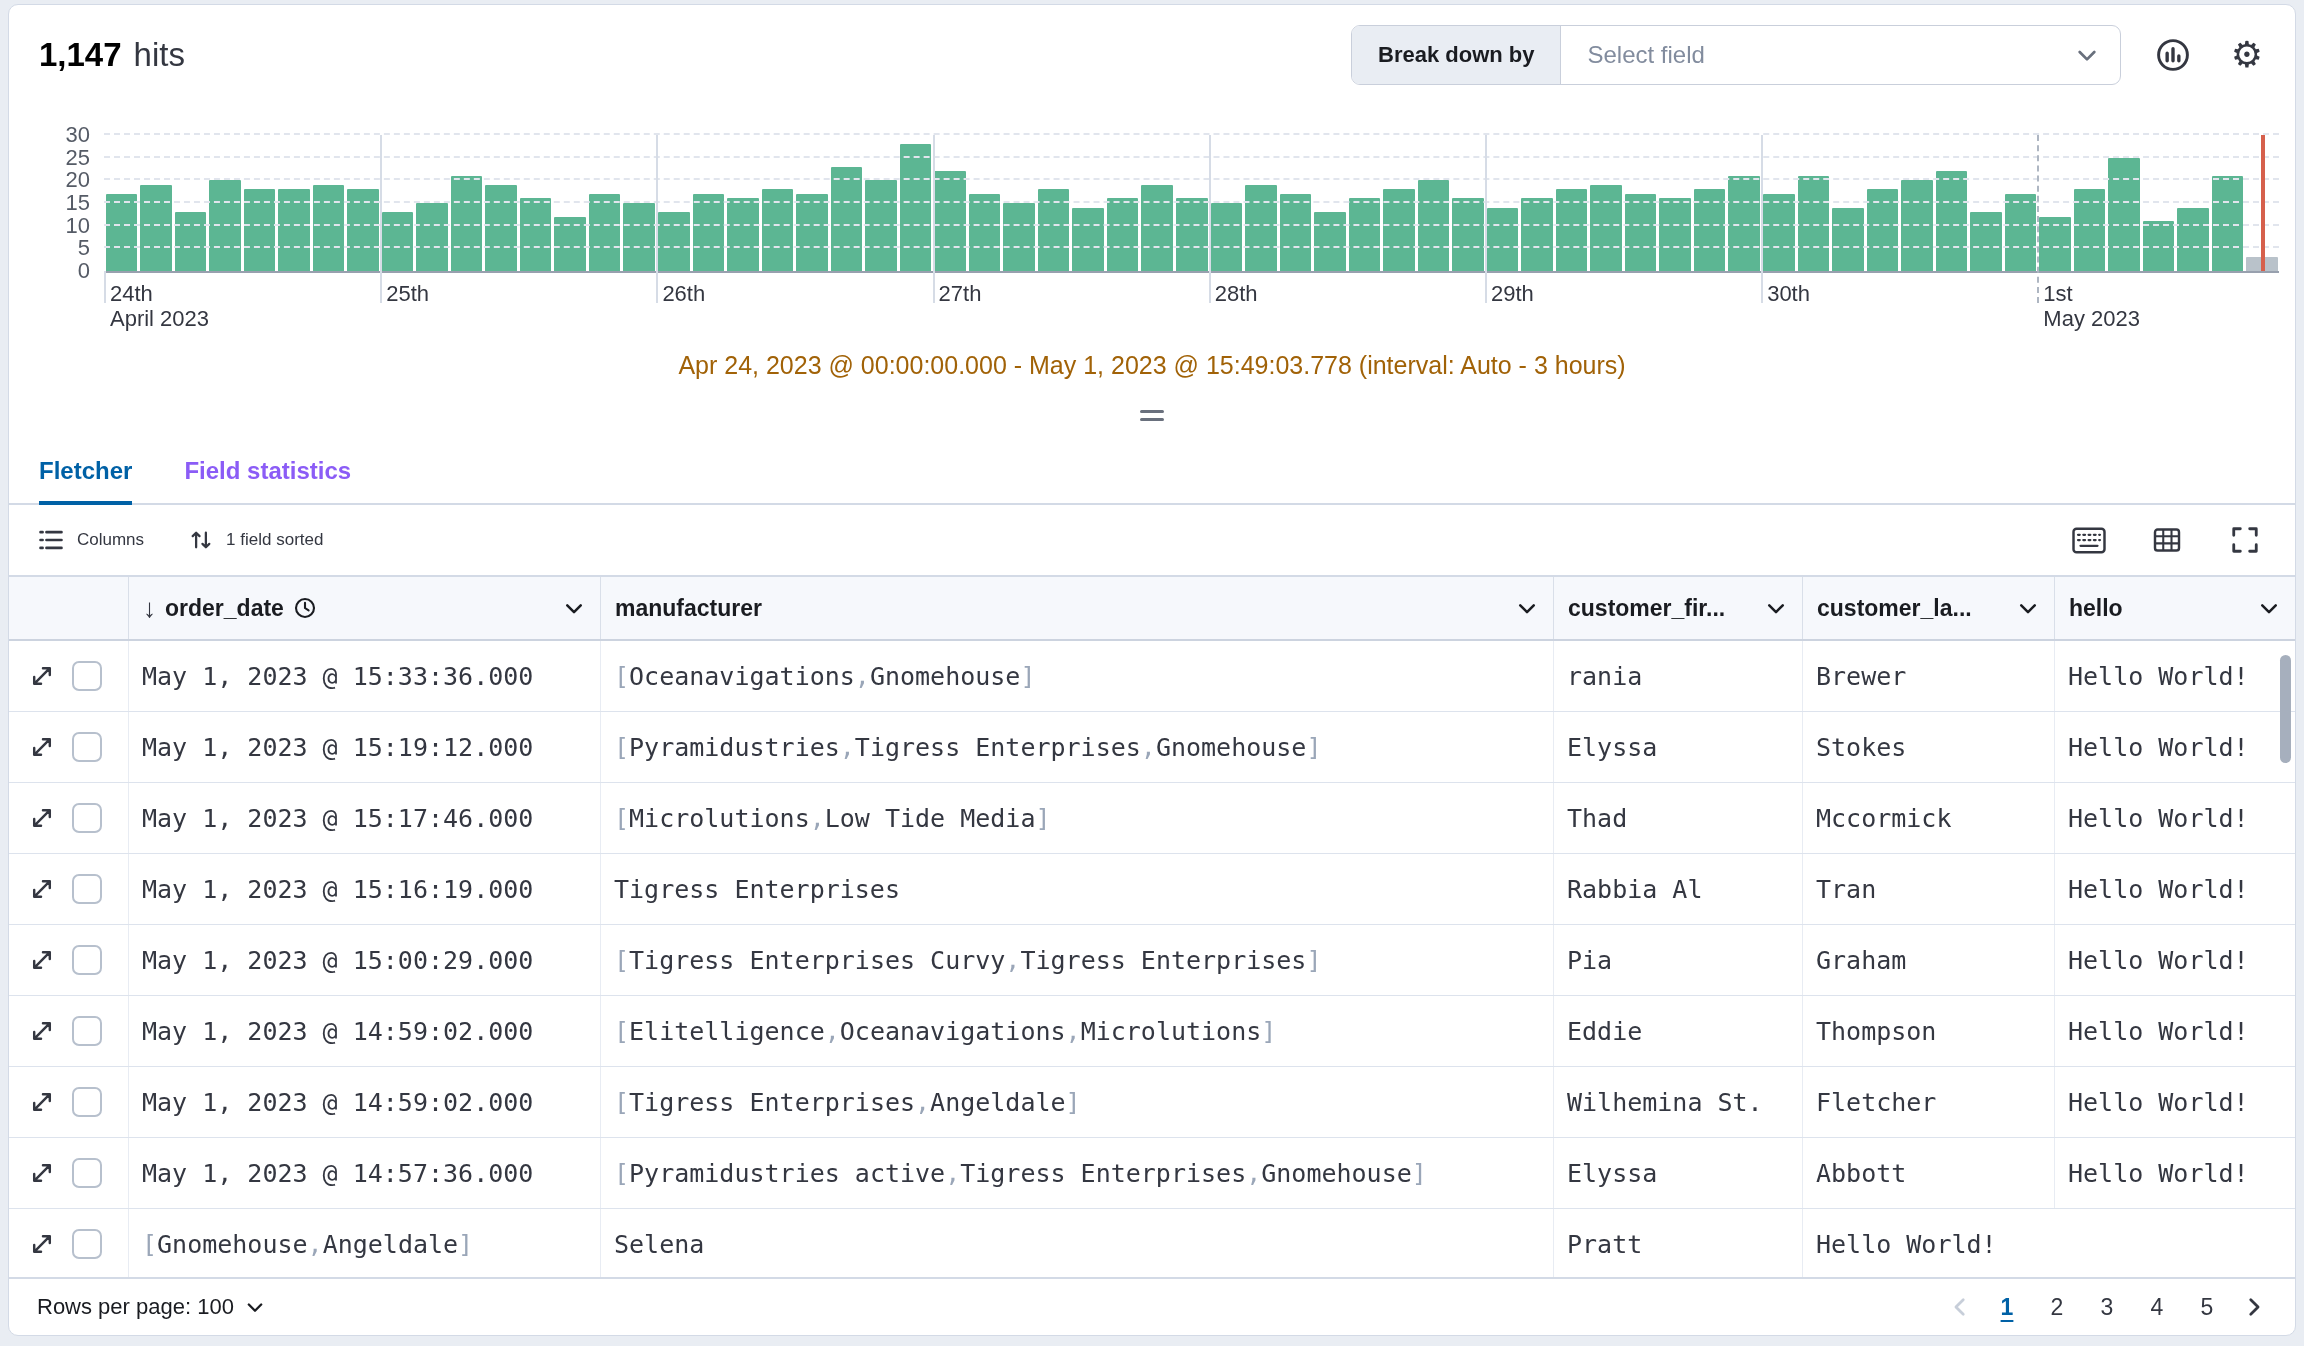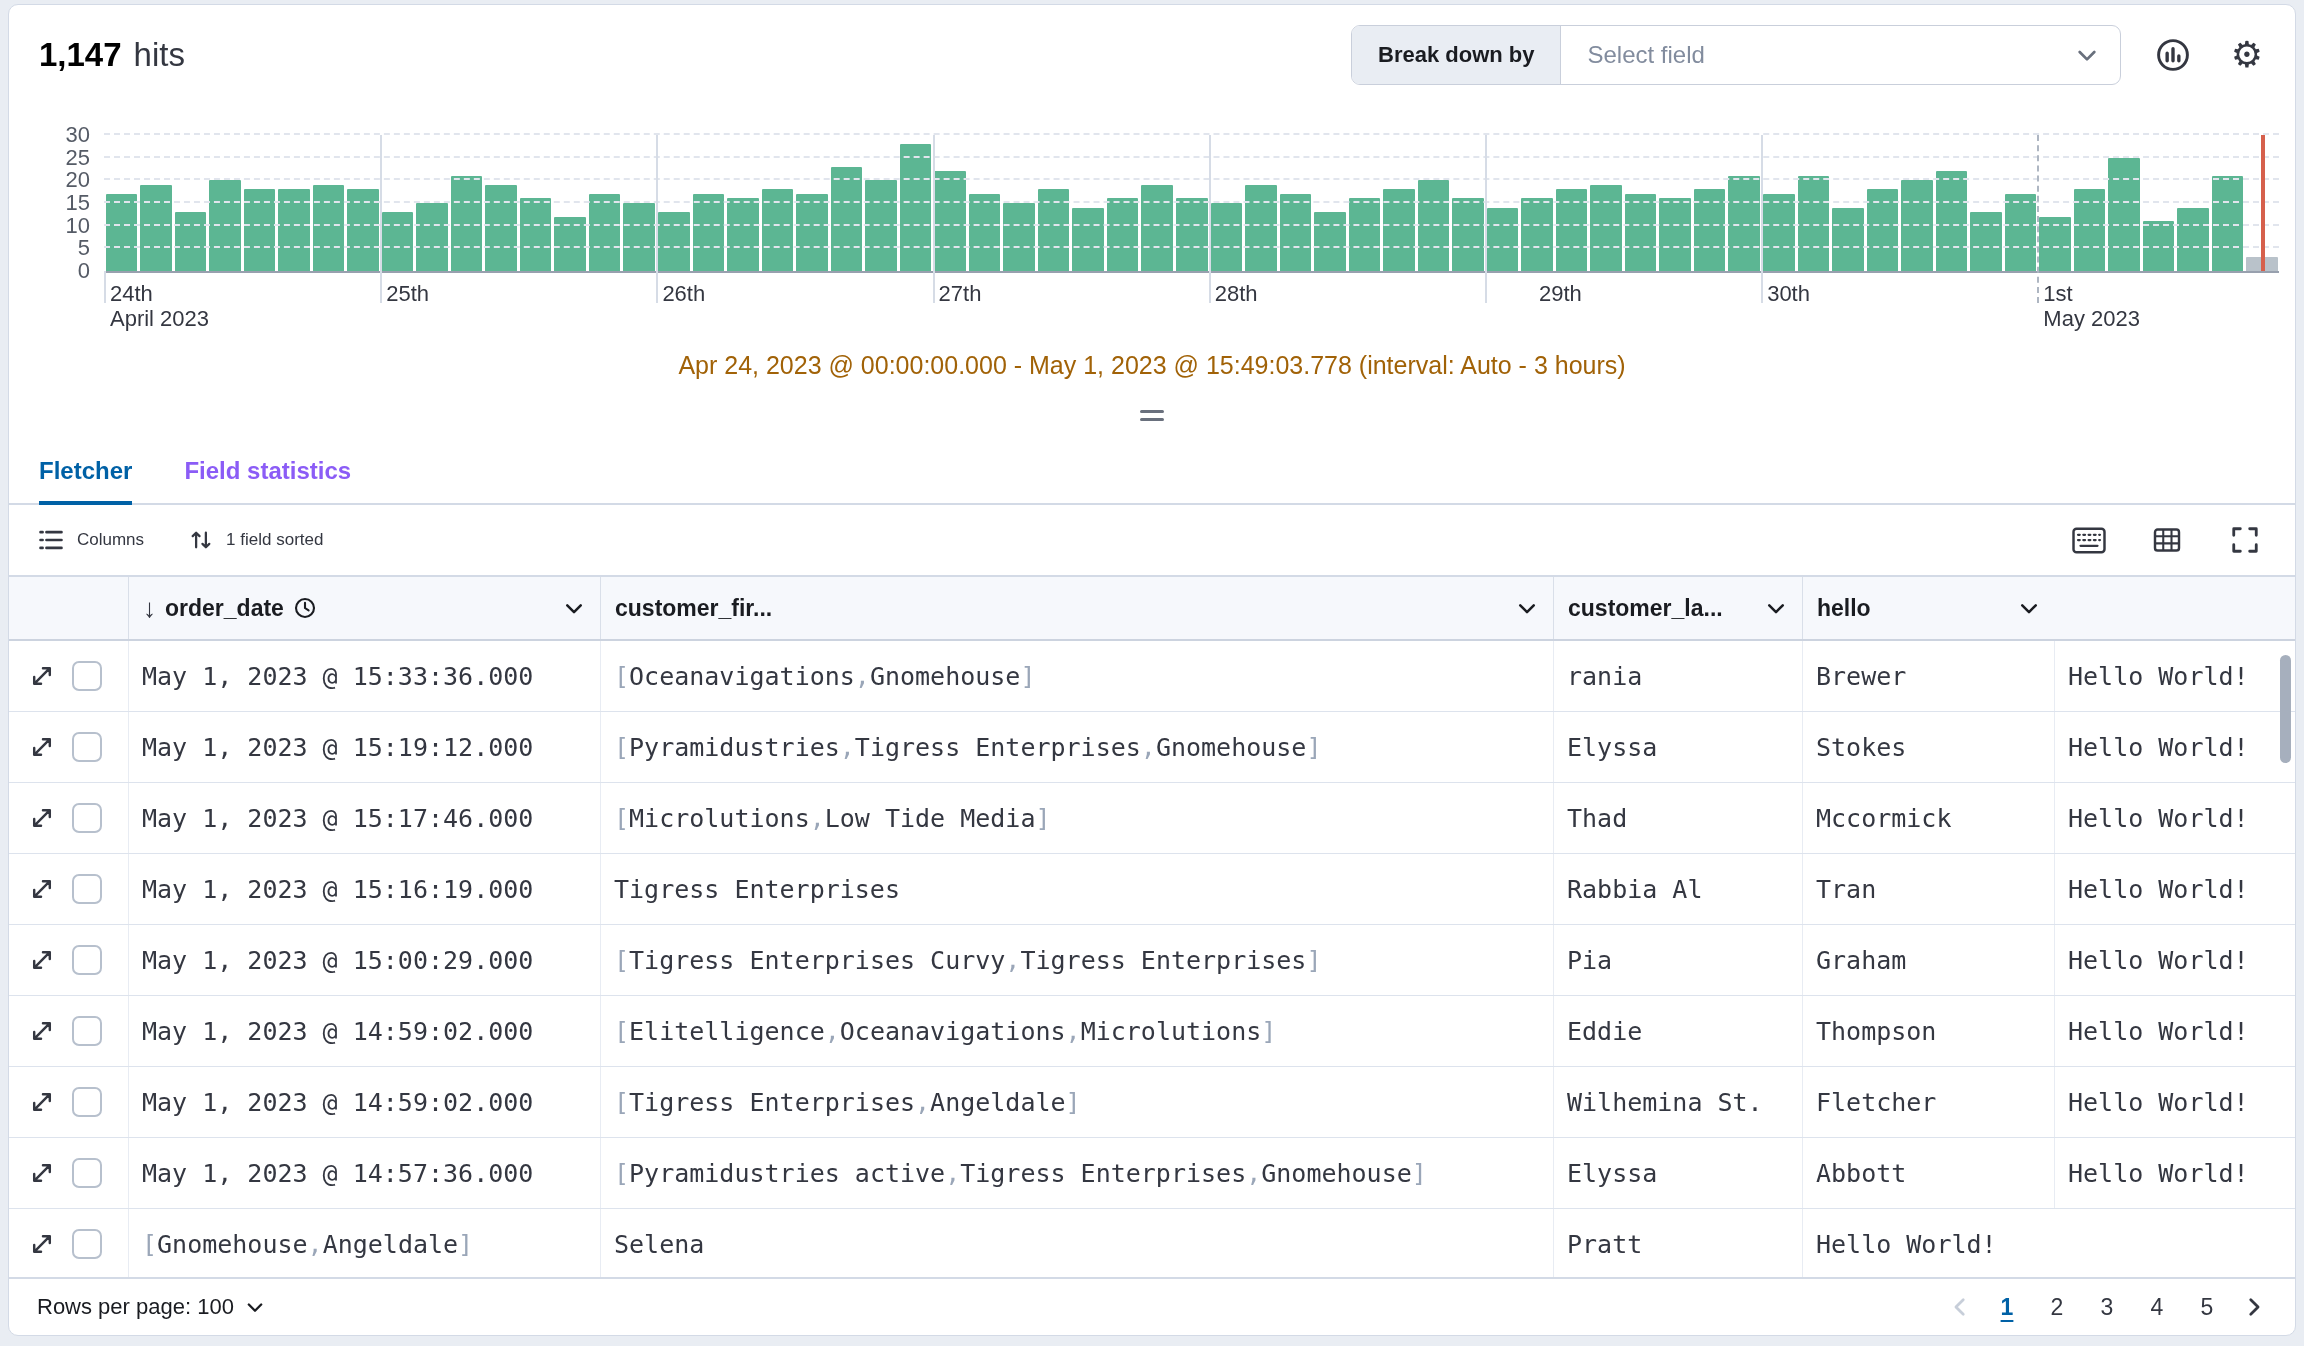--- a/index.html
+++ b/index.html
@@ -239,21 +239,21 @@
         </div>
         <div class="day-line" style="left: 38.0952%;"></div>
         <div class="x-label" style="left: calc(38.0952% + 6px);">
           <div>27th</div>
         </div>
         <div class="day-line" style="left: 50.7937%;"></div>
         <div class="x-label" style="left: calc(50.7937% + 6px); text-align: right;">
           <div>28th</div>
         </div>
         <div class="day-line" style="left: 63.4921%;"></div>
-        <div class="x-label" style="left: calc(63.4921% + 6px); margin-left: 48px;">
+        <div class="x-label" style="left: calc(63.4921% + 6px);">
           <div>29th</div>
         </div>
         <div class="day-line" style="left: 76.1905%;"></div>
         <div class="x-label" style="left: calc(76.1905% + 6px);">
           <div>30th</div>
         </div>
         <div class="day-line dashed" style="left: 88.8889%;"></div>
         <div class="x-label" style="left: calc(88.8889% + 6px);">
           <div>1st</div>
           <div>May 2023</div>
@@ -329,20 +329,29 @@
       <div class="hcell"></div>
       <div class="hcell">
         <span class="sort-arrow">↓</span>
         <span>order_date</span>
         <span>
           <svg width="24" height="24" viewBox="0 0 16 16">
               <circle cx="8" cy="8" r="6" fill="none" stroke="currentColor" stroke-width="1.4"></circle>
               <path d="M8 4.6V8l2.4 1.6" fill="none" stroke="currentColor" stroke-width="1.4" stroke-linecap="round"></path>
             </svg>
         </span>
+        <span class="spacer"></span>
+        <span>
+          <svg width="24" height="24" viewBox="0 0 16 16">
+              <path d="M3.5 6.2 8 10.7l4.5-4.5" fill="none" stroke="currentColor" stroke-width="1.7" stroke-linecap="round" stroke-linejoin="round"></path>
+            </svg>
+        </span>
+      </div>
+      <div class="hcell">
+        <span>manufacturer</span>
         <span class="spacer"></span>
         <span>
           <svg width="24" height="24" viewBox="0 0 16 16">
               <path d="M3.5 6.2 8 10.7l4.5-4.5" fill="none" stroke="currentColor" stroke-width="1.7" stroke-linecap="round" stroke-linejoin="round"></path>
             </svg>
         </span>
       </div>
       <div class="hcell">
         <span>customer_fir...</span>
         <span class="spacer"></span>

